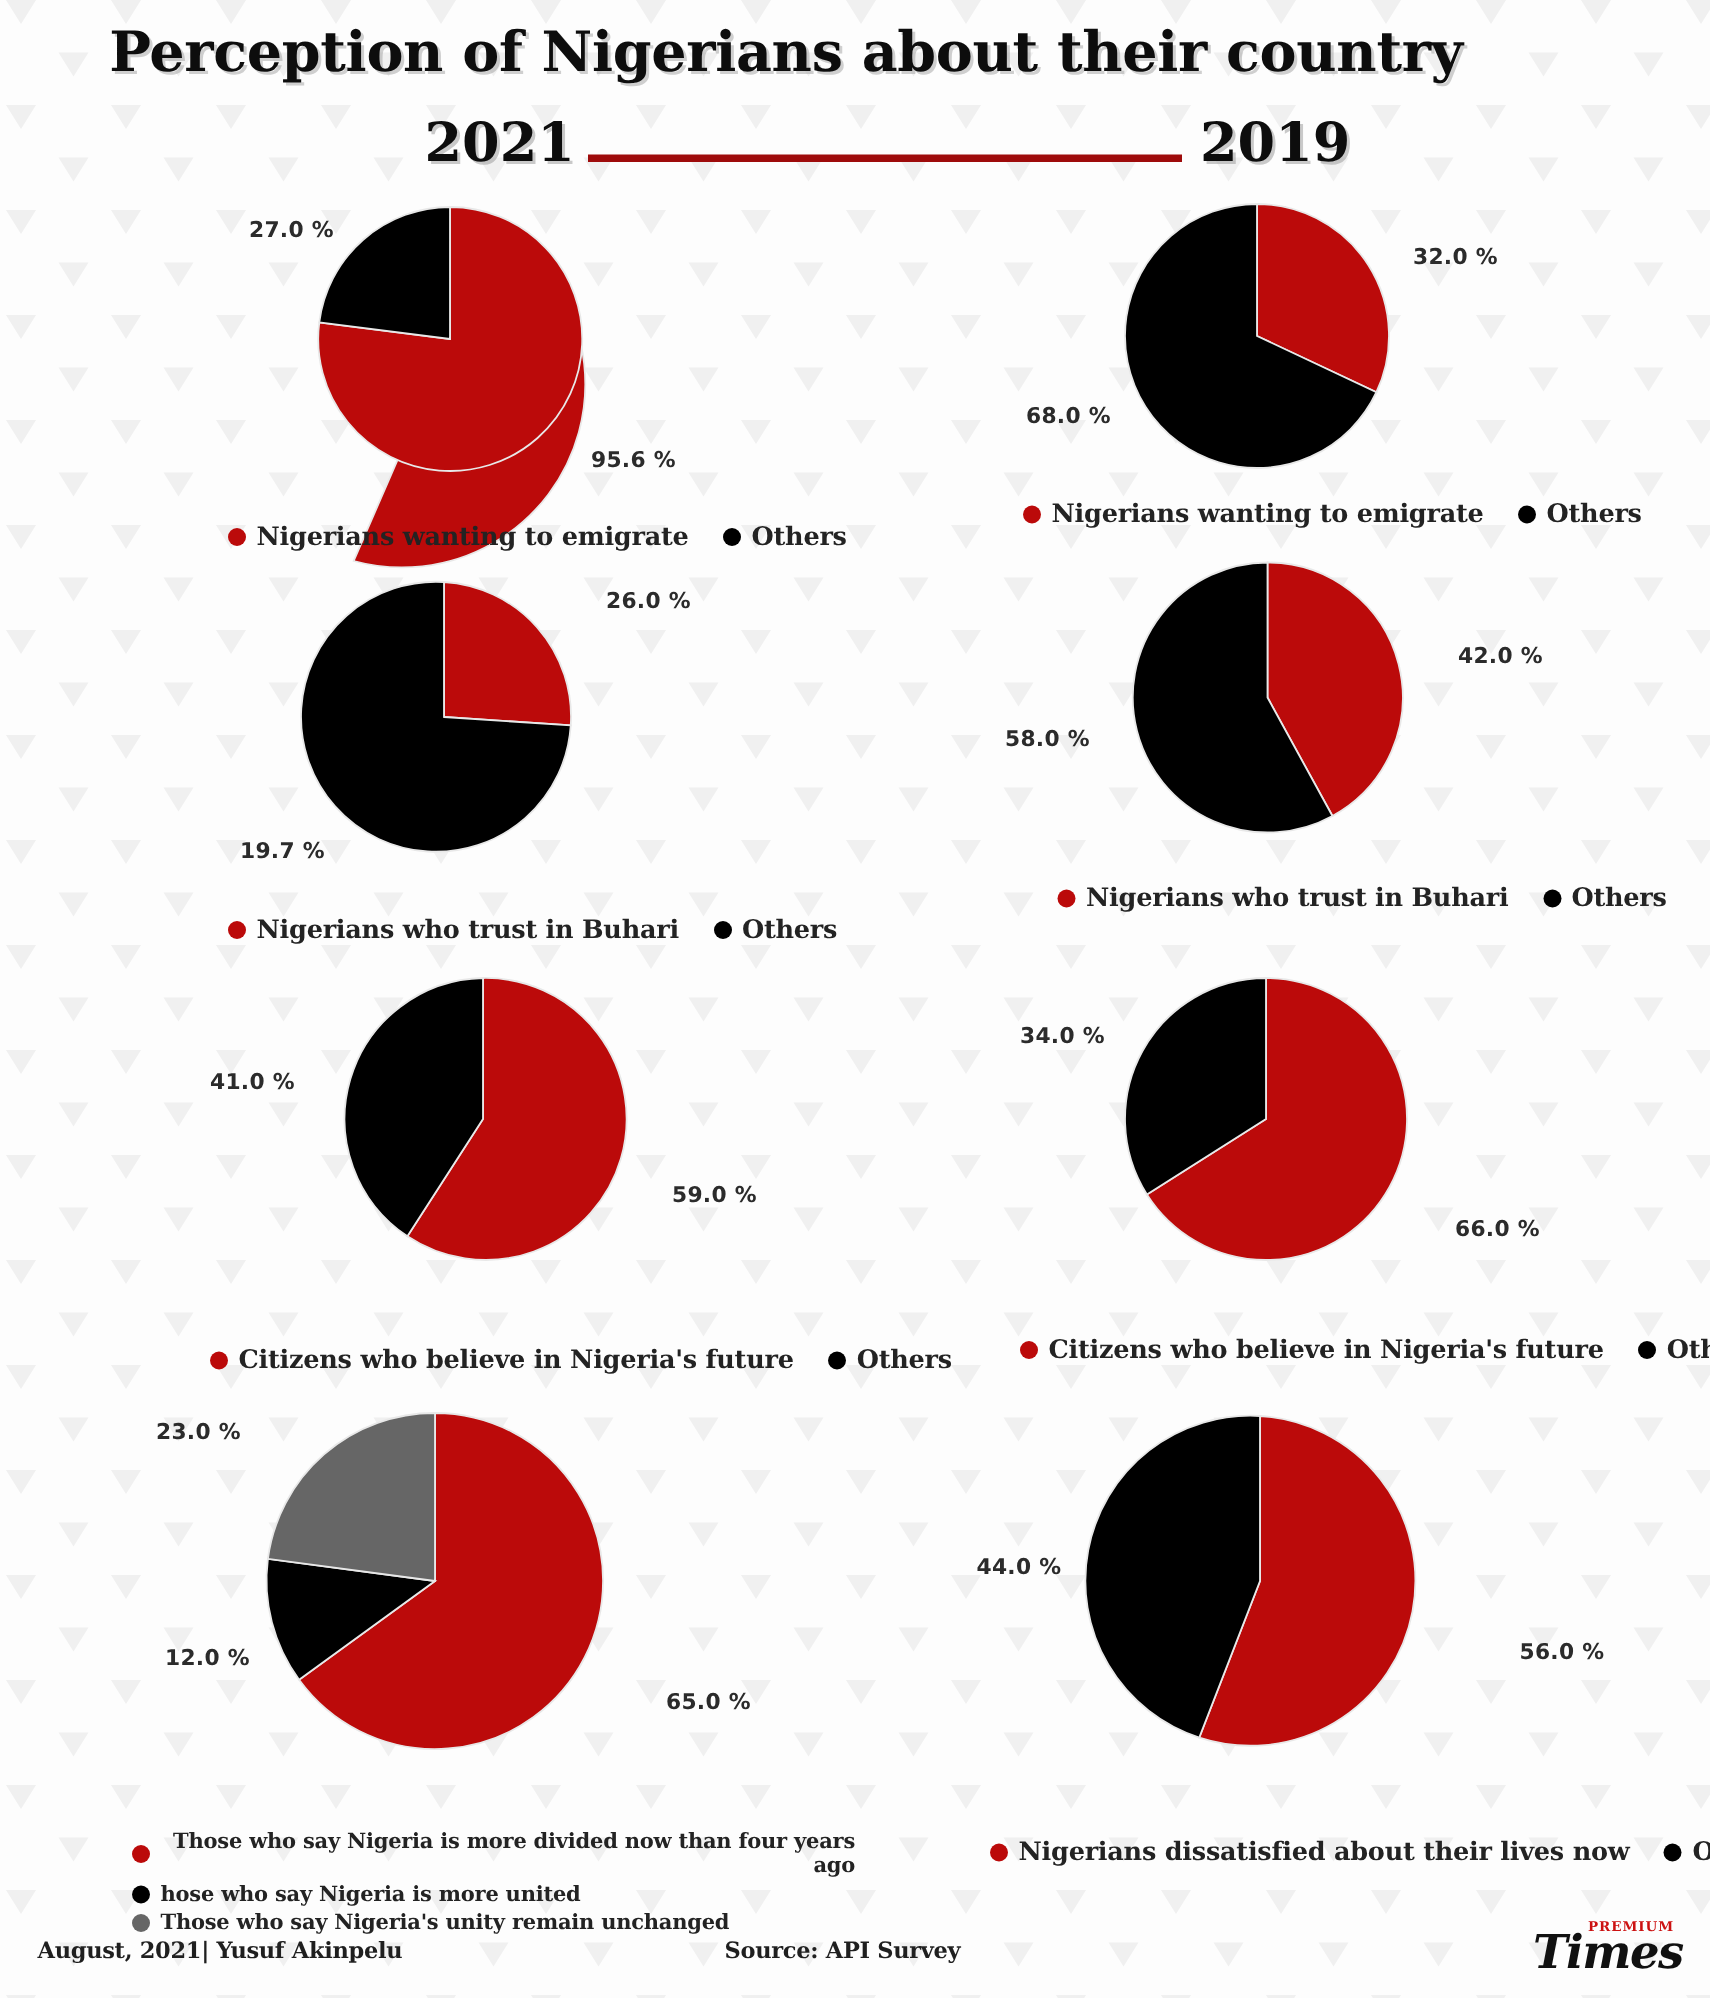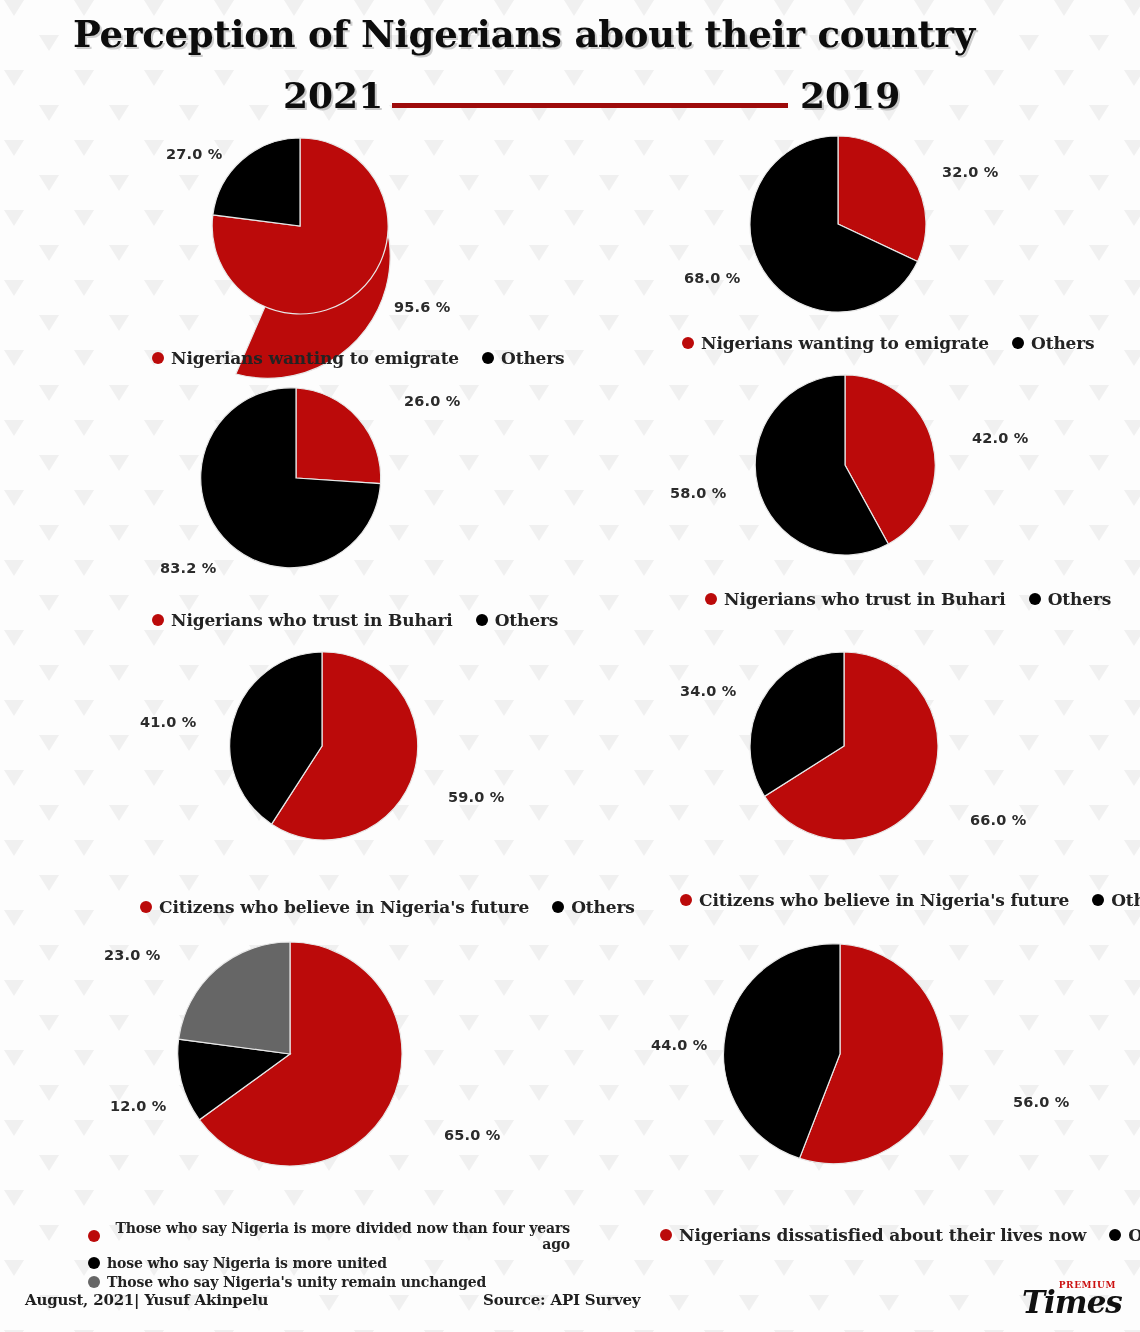--- a/index.html
+++ b/index.html
@@ -225,21 +225,21 @@
 
   <div class="chart-block" style="left:0;top:0;width:570px;">
     <div class="pie-wrap" style="left:206px;top:388px;">
       <svg width="180" height="180" viewBox="0 0 180 180">
 
         <path d="M90 90 L90 0 A90 90 0 0 1 174.5 95.6 Z" fill="#bb0a0a" stroke="#e8e8e8" stroke-width="1.2"></path>
         <path d="M90 90 L174.5 95.6 A90 90 0 1 1 90 0 Z" fill="#000000" stroke="#e8e8e8" stroke-width="1.2"></path>
       </svg>
     </div>
     <div class="pct" style="left:404px;top:393px;">26.0 %</div>
-    <div class="pct" style="left:160px;top:560px;">83.2 %</div>
+    <div class="pct" style="left:160px;top:560px;">19.7 %</div>
 
     <div class="legend" style="left:152px;top:610px;">
       <span class="legend-item">
         <span class="dot" style="background:#bb0a0a;"></span>
         <span class="legend-label">Nigerians who trust in Buhari</span>
       </span>
       <span class="legend-gap"></span>
       <span class="legend-item">
         <span class="dot" style="background:#000;"></span>
         <span class="legend-label">Others</span>

